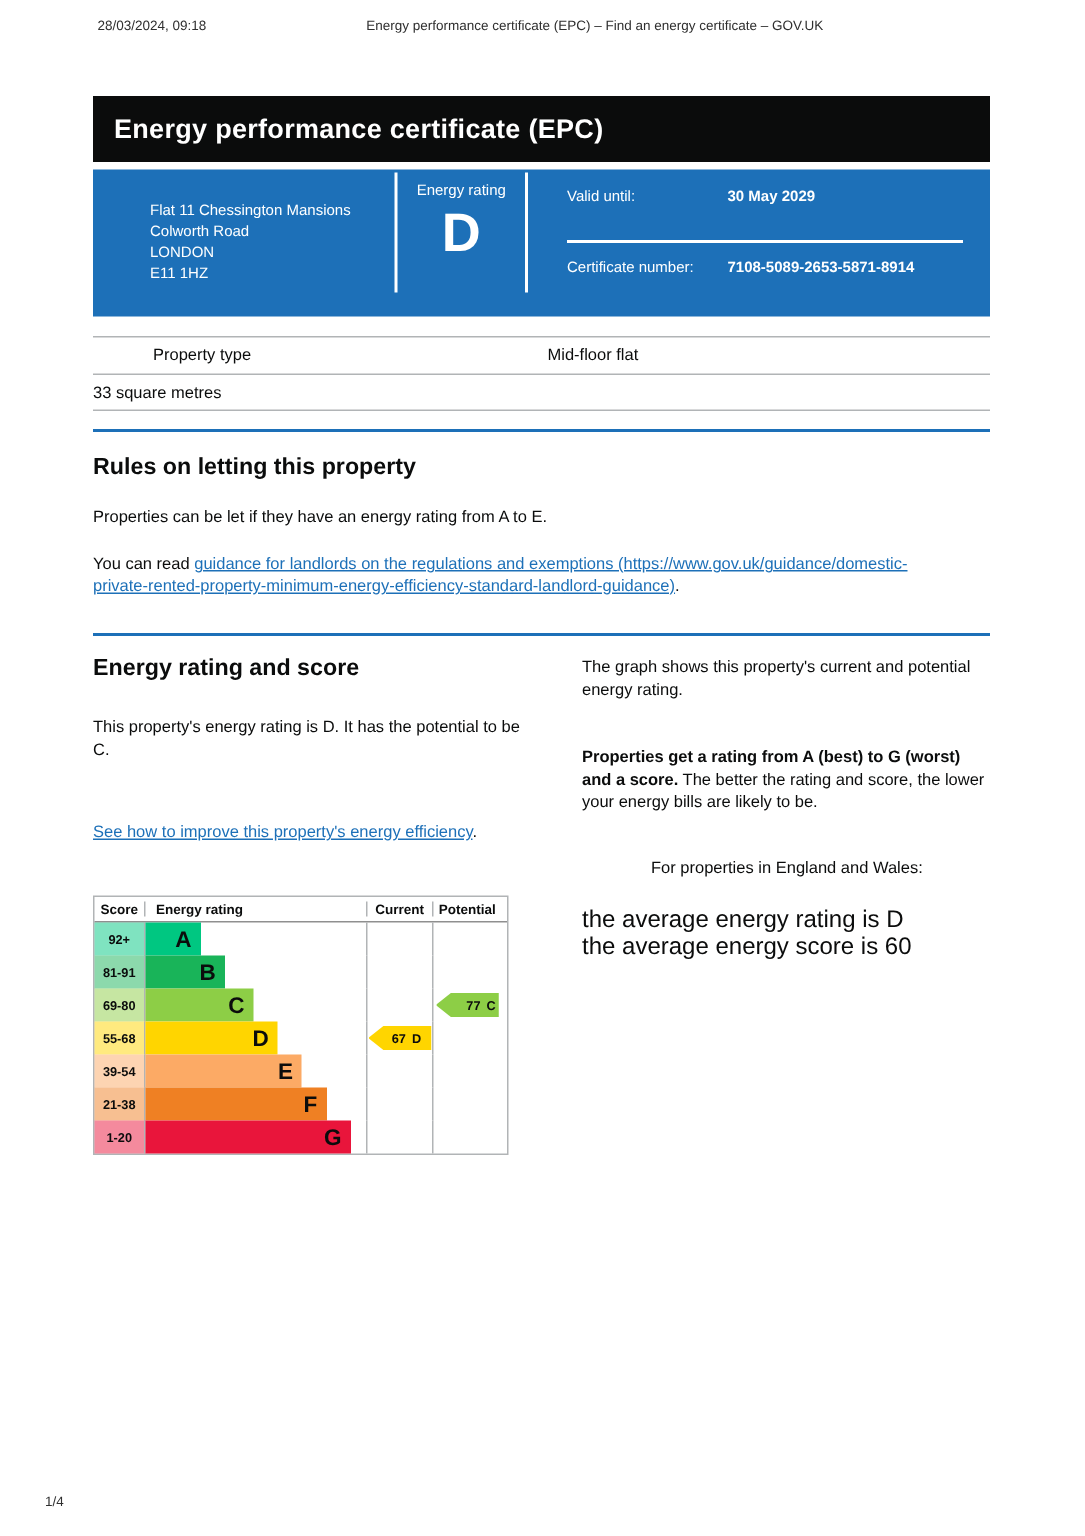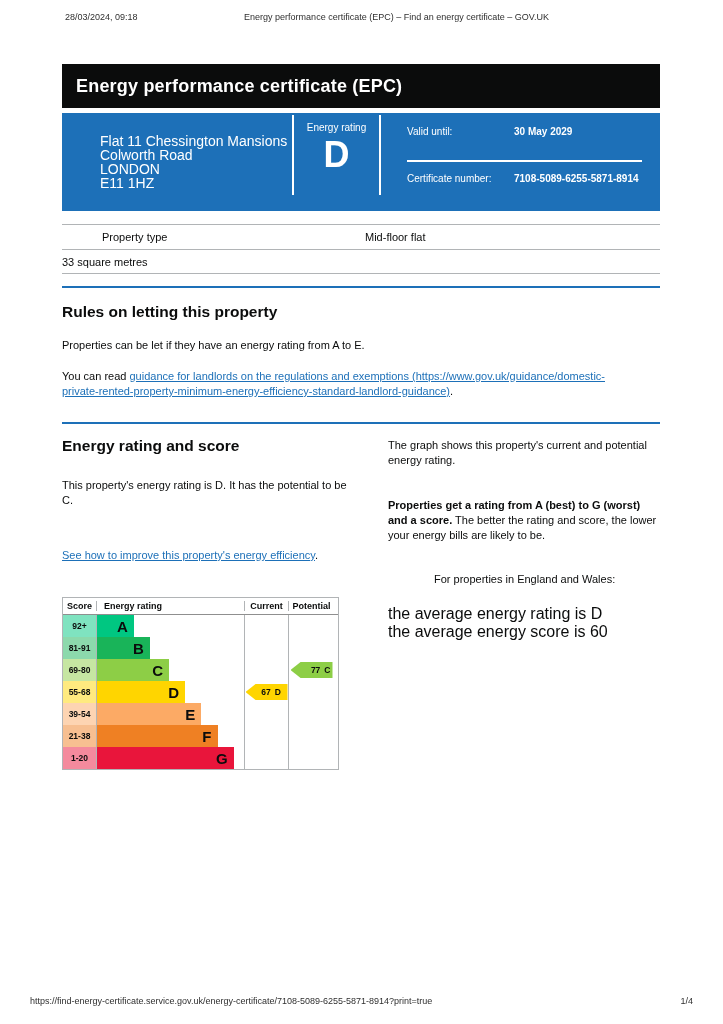--- a/index.html
+++ b/index.html
@@ -13,21 +13,21 @@
   .print-footer { position:absolute; bottom:18px; left:30px; right:30px; font-size:9px; color:#2f2f2f; display:flex; justify-content:space-between; }
 
   .page { position:absolute; left:62px; top:64px; width:598px; }
 
   
   .banner { background:#0b0c0c; color:#fff; height:44px; display:flex; align-items:center; padding-left:14px; }
   .banner h1 { font-size:18px; font-weight:bold; letter-spacing:0.2px; }
 
   
   .summary { background:#1d70b8; color:#fff; margin-top:5px; height:98px; display:flex; }
-  .summary .addr { width:230px; display:flex; flex-direction:column; justify-content:center; padding-left:38px; font-size:14px; line-height:14px; }
+  .summary .addr { width:201px; display:flex; flex-direction:column; justify-content:center; padding-left:38px; font-size:10px; line-height:14px; }
   .vdiv { width:2px; background:#fff; margin:2px 0 16px 0; }
   .summary .rating-box { width:85px; text-align:center; padding-top:9px; }
   .summary .rating-box .rb-label { font-size:10px; }
   .summary .rating-box .rb-letter { font-size:36px; font-weight:bold; line-height:40px; margin-top:2px; }
   .summary .validity { flex:1; padding:12px 10px 10px 26px; font-size:10px; }
   .summary .vrow { display:flex; }
   .summary .vlabel { width:107px; padding-right:22px; flex:none; line-height:13px; }
   .summary .vvalue { font-weight:bold; line-height:13px; max-width:150px; }
   .summary .hdiv { height:2px; background:#fff; margin:22px 8px 10px 0; }
 
@@ -107,21 +107,21 @@
     </div>
     <div class="vdiv"></div>
     <div class="validity">
       <div class="vrow">
         <div class="vlabel">Valid until:</div>
         <div class="vvalue">30 May 2029</div>
       </div>
       <div class="hdiv"></div>
       <div class="vrow">
         <div class="vlabel">Certificate number:</div>
-        <div class="vvalue">7108-5089-6255-5871-8914</div>
+        <div class="vvalue">7108-5089-2653-5871-8914</div>
       </div>
     </div>
   </div>
 
   <div class="kv-table">
     <div class="kv-row">
       <div class="kv-key">Property type</div>
       <div class="kv-val">Mid-floor flat</div>
     </div>
     <div class="kv-row">
@@ -228,15 +228,14 @@
       <div class="body-text avg-lines">
         <div>the average energy rating is D</div>
         <div>the average energy score is 60</div>
       </div>
     </div>
   </div>
 
 </div>
 
 <div class="print-footer">
-  <span>https://find-energy-certificate.service.gov.uk/energy-certificate/7108-5089-6255-5871-8914?print=true</span>
   <span>1/4</span>
 </div>
 
 </body></html>

